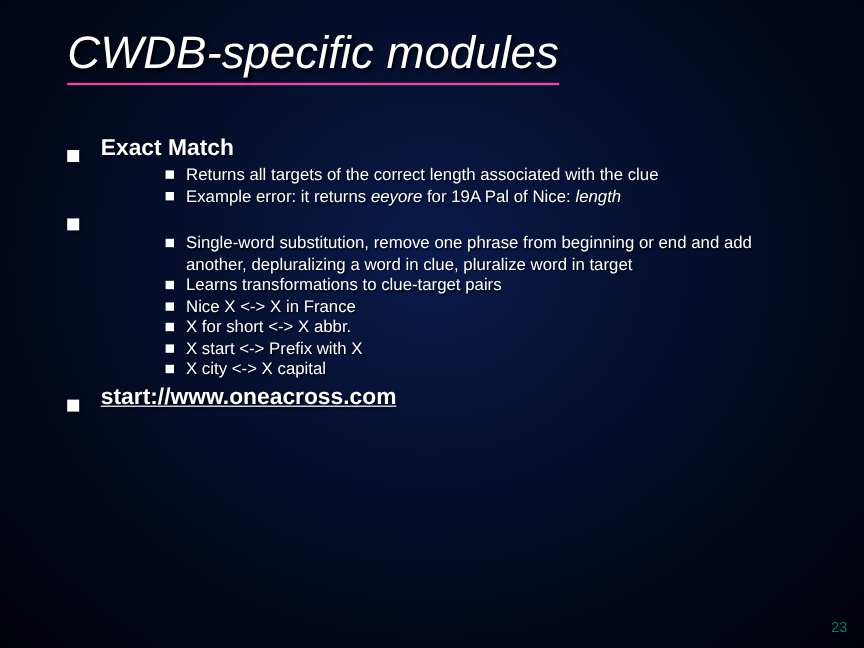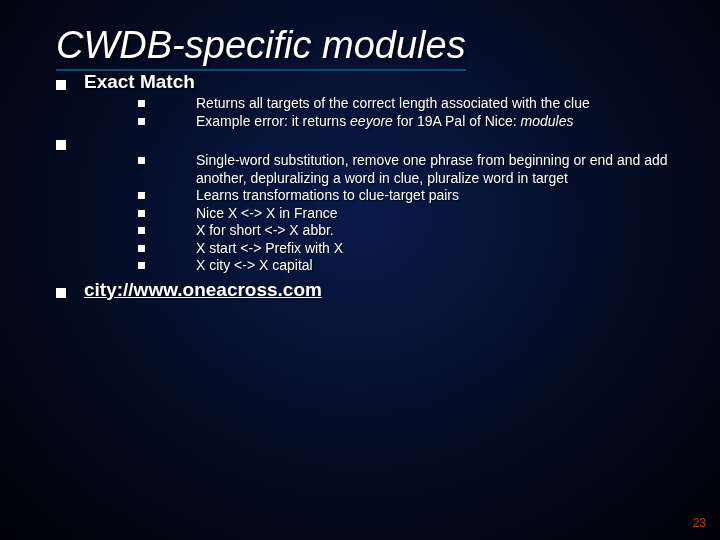--- a/index.html
+++ b/index.html
@@ -11,29 +11,30 @@
     position: relative;
   }
   .slide {
     padding: 24px 48px 0 56px;
   }
   .title {
     font-size: 38px;
     font-style: italic;
     font-weight: normal;
     color: #fff;
-    border-bottom: 2px solid #0c4a6e;
+    border-bottom: 2px solid #ec4899;
     display: inline-block;
     padding-bottom: 2px;
+    margin-bottom: 42px;
     text-shadow: 2px 2px 3px rgba(0,0,0,0.8);
   }
   ul { list-style: none; }
   .lvl1 > li {
     display: flex;
-    align-items: center;
+    align-items: flex-end;
     margin-bottom: 2px;
   }
   .lvl1 > li > .bullet {
     width: 10px; height: 10px;
     background: #fff;
     flex: 0 0 10px;
     margin-top: 6px;
     margin-right: 18px;
     box-shadow: 1px 1px 2px rgba(0,0,0,0.6);
   }
@@ -58,29 +59,28 @@
     background: #fff;
     flex: 0 0 7px;
     margin-top: 5px;
     margin-right: 10px;
     box-shadow: 1px 1px 1px rgba(0,0,0,0.6);
   }
   .lvl2 > li > .txt {
     font-size: 14px;
     font-weight: normal;
     text-shadow: 1px 1px 1px rgba(0,0,0,0.7);
-    margin-left: 41px;
   }
   .emph { font-style: italic; }
   .pagenum {
     position: absolute;
     right: 14px;
     bottom: 10px;
     font-size: 12px;
-    color: #c2410c;
+    color: #0f766e;
   }
 </style>
 </head>
 <body>
 
 <div class="slide">
   <h1 class="title">CWDB-specific modules</h1>
 
   <ul class="lvl1">
 
@@ -88,21 +88,21 @@
       <span class="bullet"></span>
       <span class="txt">Exact Match</span>
     </li>
     <ul class="lvl2">
       <li>
         <span class="bullet"></span>
         <span class="txt">Returns all targets of the correct length associated with the clue</span>
       </li>
       <li>
         <span class="bullet"></span>
-        <span class="txt"><span>Example error: it returns </span><span class="emph">eeyore</span><span> for 19A Pal of Nice: </span><span class="emph">modules</span></span>
+        <span class="txt"><span>Example error: it returns </span><span class="emph">eeyore</span><span> for 19A Pal of Nice: </span><span class="emph">length</span></span>
       </li>
     </ul>
 
     <li>
       <span class="bullet"></span>
     </li>
     <ul class="lvl2">
       <li>
           <span class="bullet"></span>
           <span class="txt">Single-word substitution, remove one phrase from beginning or end and add another, depluralizing a word in clue, pluralize word in target</span>
@@ -124,19 +124,19 @@
           <span class="txt">X start &lt;-&gt; Prefix with X</span>
         </li>
       <li>
           <span class="bullet"></span>
           <span class="txt">X city &lt;-&gt; X capital</span>
         </li>
     </ul>
 
     <li>
       <span class="bullet"></span>
-      <span class="txt link">city://www.oneacross.com</span>
+      <span class="txt link">start://www.oneacross.com</span>
     </li>
 
   </ul>
 </div>
 
 <div class="pagenum">23</div>
 
 </body></html>

